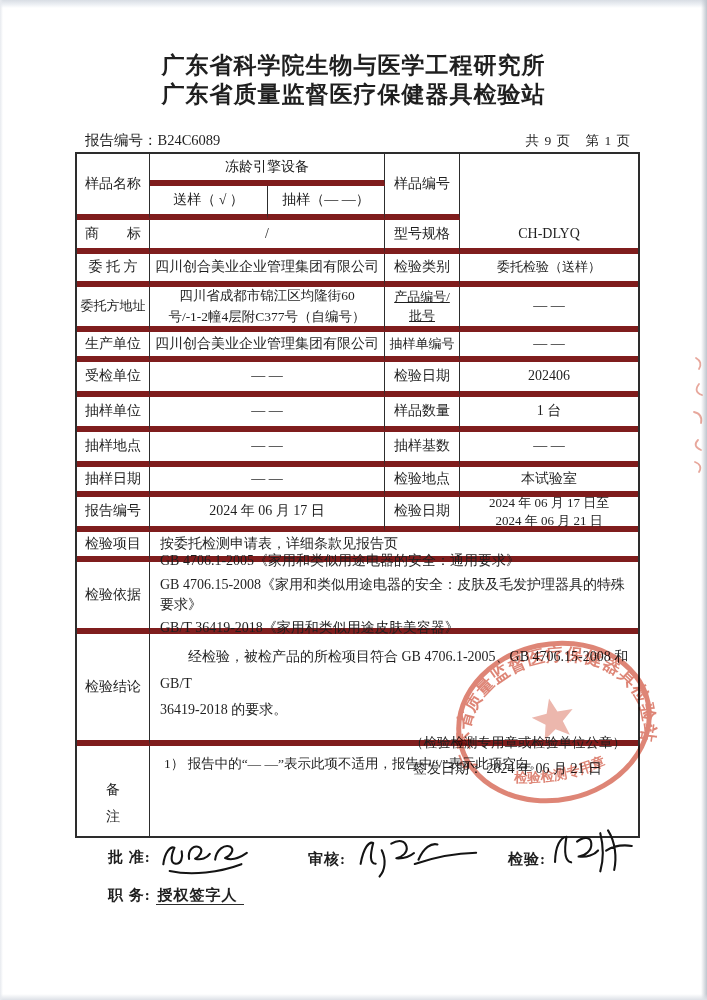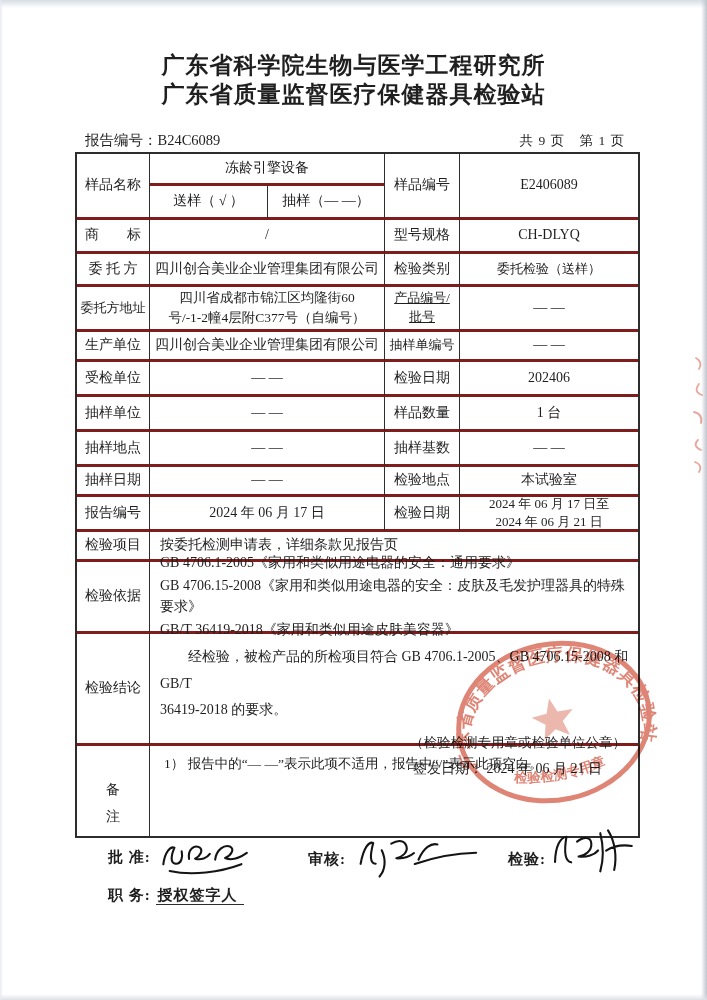--- a/index.html
+++ b/index.html
@@ -9,27 +9,27 @@
   
   .edge-top{position:absolute;top:0;left:0;right:0;height:8px;background:linear-gradient(180deg,#d8dde4,#eef1f5 60%,rgba(255,255,255,0));}
   .edge-right{position:absolute;top:0;right:0;bottom:0;width:6px;background:linear-gradient(270deg,#bfc5cd,rgba(255,255,255,0));}
   .edge-bottom{position:absolute;left:0;right:0;bottom:0;height:6px;background:linear-gradient(0deg,#dde1e7,rgba(255,255,255,0));}
   .edge-left{position:absolute;top:0;left:0;bottom:0;width:3px;background:linear-gradient(90deg,#e7eaef,rgba(255,255,255,0));}
 
   .org1{position:absolute;top:50px;left:0;width:100%;text-align:center;font-size:23px;font-weight:700;letter-spacing:1px;}
   .org2{position:absolute;top:79px;left:0;width:100%;text-align:center;font-size:23px;font-weight:700;letter-spacing:1px;}
   .doctitle{position:absolute;top:105px;left:0;width:100%;text-align:center;font-size:28px;font-weight:700;letter-spacing:4px;word-spacing:8px;}
   .repline{position:absolute;top:131px;left:85px;font-size:14.5px;}
-  .pageinfo{position:absolute;top:132px;right:82px;font-size:13.5px;letter-spacing:1px;}
+  .pageinfo{position:absolute;top:132px;right:76px;font-size:13.5px;letter-spacing:1px;}
 
   .tbl{position:absolute;left:75px;top:152px;display:grid;
        grid-template-columns:73px 118px 117px 75px 178px;
        grid-template-rows:32px 34px 34px 33px 45px 30px 35px 35px 35px 30px 35px 30px 72px 112px 90px;
        border:2px solid #2d2d2d;background:#fff;}
-  .c{border-right:1px solid #2d2d2d;border-bottom:3px solid #7f1d1d;display:flex;flex-direction:column;align-items:center;justify-content:center;font-size:14px;text-align:center;line-height:1.3;padding:1px 3px;box-sizing:border-box;}
+  .c{border-right:1px solid #2d2d2d;border-bottom:6px solid #7f1d1d;display:flex;flex-direction:column;align-items:center;justify-content:center;font-size:14px;text-align:center;line-height:1.3;padding:1px 3px;box-sizing:border-box;}
   .nr{border-right:none;}
   .nb{border-bottom:none;}
   .left{align-items:flex-start;text-align:left;padding-left:10px;}
   .sm{font-size:13px;}
   .addr{font-size:13.5px;line-height:1.5;}
   .basis{justify-content:center;gap:3px;}
   .basis div{line-height:1.45;}
   .concl{align-items:stretch;text-align:left;padding:10px 8px 6px 10px;justify-content:flex-start;}
   .concl .l1{text-indent:28px;line-height:1.9;}
   .concl .l2{line-height:1.9;}
@@ -60,21 +60,20 @@
   <div class="org2">广东省质量监督医疗保健器具检验站</div>
   <div class="repline"><span>报告编号：</span><span>B24C6089</span></div>
   <div class="pageinfo">共 9 页　第 1 页</div>
 
   <div class="tbl">
     <div class="c" style="grid-area:1/1/3/2">样品名称</div>
     <div class="c" style="grid-area:1/2/2/4">冻龄引擎设备</div>
     <div class="c" style="grid-area:2/2/3/3">送样（ √ ）</div>
     <div class="c" style="grid-area:2/3/3/4">抽样（— —）</div>
     <div class="c" style="grid-area:1/4/3/5">样品编号</div>
-    <div class="c nr" style="grid-area:1/5/3/6">E2406089</div>
 
     <div class="c" style="grid-area:3/1/4/2">商　　标</div>
     <div class="c" style="grid-area:3/2/4/4">/</div>
     <div class="c" style="grid-area:3/4/4/5">型号规格</div>
     <div class="c nr" style="grid-area:3/5/4/6">CH-DLYQ</div>
 
     <div class="c" style="grid-area:4/1/5/2">委 托 方</div>
     <div class="c" style="grid-area:4/2/5/4">四川创合美业企业管理集团有限公司</div>
     <div class="c" style="grid-area:4/4/5/5">检验类别</div>
     <div class="c nr sm" style="grid-area:4/5/5/6">委托检验（送样）</div>

